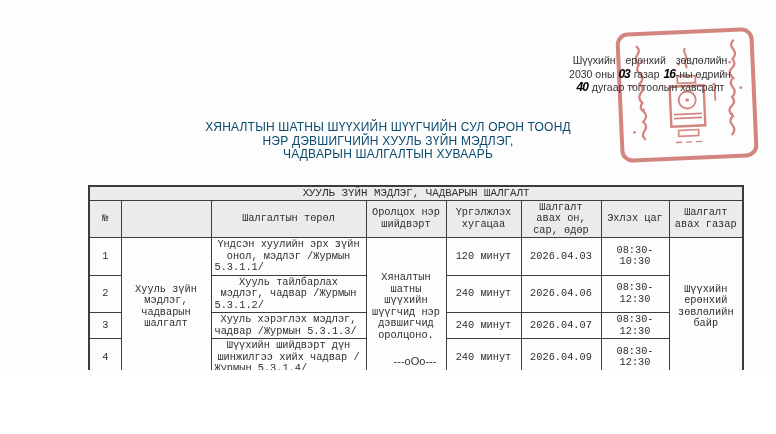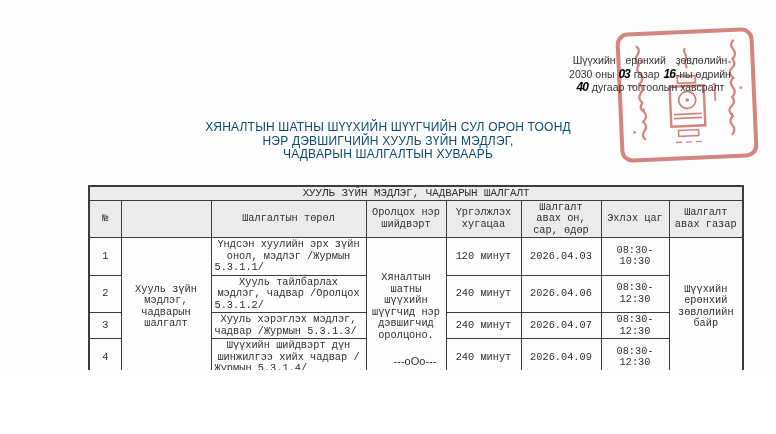--- a/index.html
+++ b/index.html
@@ -147,21 +147,21 @@
         <td rowspan="4">Хууль зүйн мэдлэг, чадварын шалгалт</td>
         <td class="cell-type">Үндсэн хуулийн эрх зүйн онол, мэдлэг /Журмын 5.3.1.1/</td>
         <td rowspan="4">Хяналтын шатны шүүхийн шүүгчид нэр дэвшигчид оролцоно.</td>
         <td>120 минут</td>
         <td>2026.04.03</td>
         <td>08:30-10:30</td>
         <td rowspan="4">Шүүхийн ерөнхий зөвлөлийн байр</td>
       </tr>
       <tr class="data-row">
         <td>2</td>
-        <td class="cell-type">Хууль тайлбарлах мэдлэг, чадвар /Оролцох 5.3.1.2/</td>
+        <td class="cell-type">Хууль тайлбарлах мэдлэг, чадвар /Журмын 5.3.1.2/</td>
         <td>240 минут</td>
         <td>2026.04.06</td>
         <td>08:30-12:30</td>
       </tr>
       <tr class="data-row">
         <td>3</td>
         <td class="cell-type">Хууль хэрэглэх мэдлэг, чадвар /Журмын 5.3.1.3/</td>
         <td>240 минут</td>
         <td>2026.04.07</td>
         <td>08:30-12:30</td>

